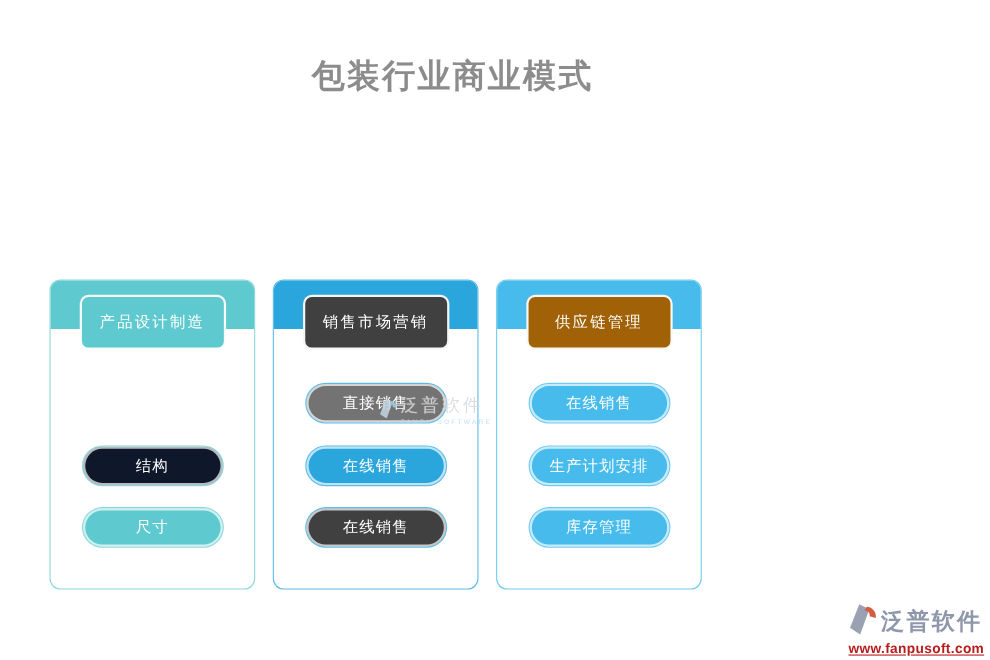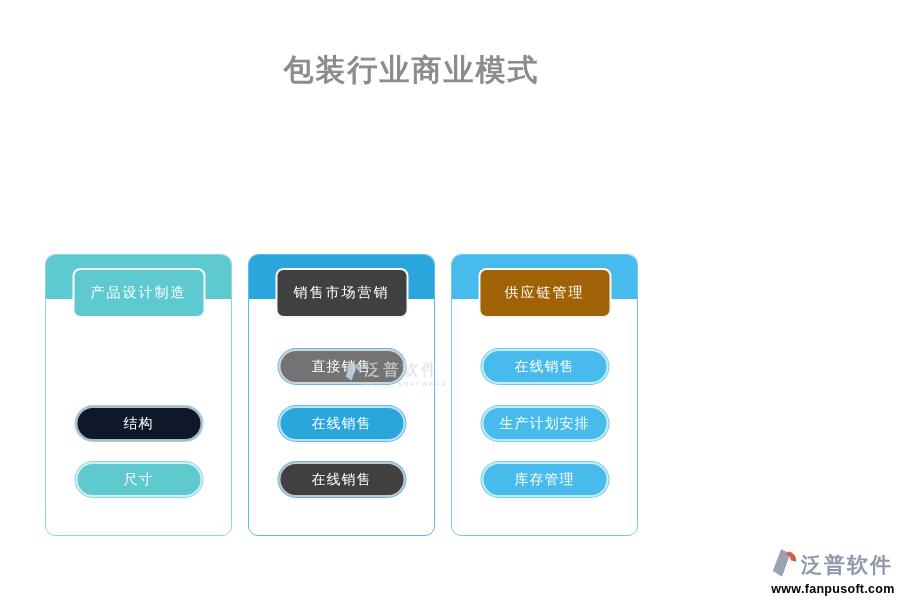--- a/index.html
+++ b/index.html
@@ -109,16 +109,16 @@
   <div class="brand">
     <div class="brand-row">
       <span>
         <svg width="26" height="30" viewBox="0 0 34 38">
           <path fill="#99a1b3" d="M12 1 L24 7 L13 37 L1 29 Z"></path>
           <path fill="#d75b41" d="M21 4 a11.5 11.5 0 0 1 10.5 13.5 l-7.2 -2.1 a5.6 5.6 0 0 0 -6.2 -6.8 z"></path>
         </svg>
       </span>
       <span class="brand-name" style="color: rgb(143, 151, 170);">泛普软件</span>
     </div>
-    <span class="brand-url" style="color: #000000;">www.fanpusoft.com</span>
+    <span class="brand-url" style="color: #b91c1c; text-decoration: underline;">www.fanpusoft.com</span>
   </div>
 
 </div>
 
 </body></html>

